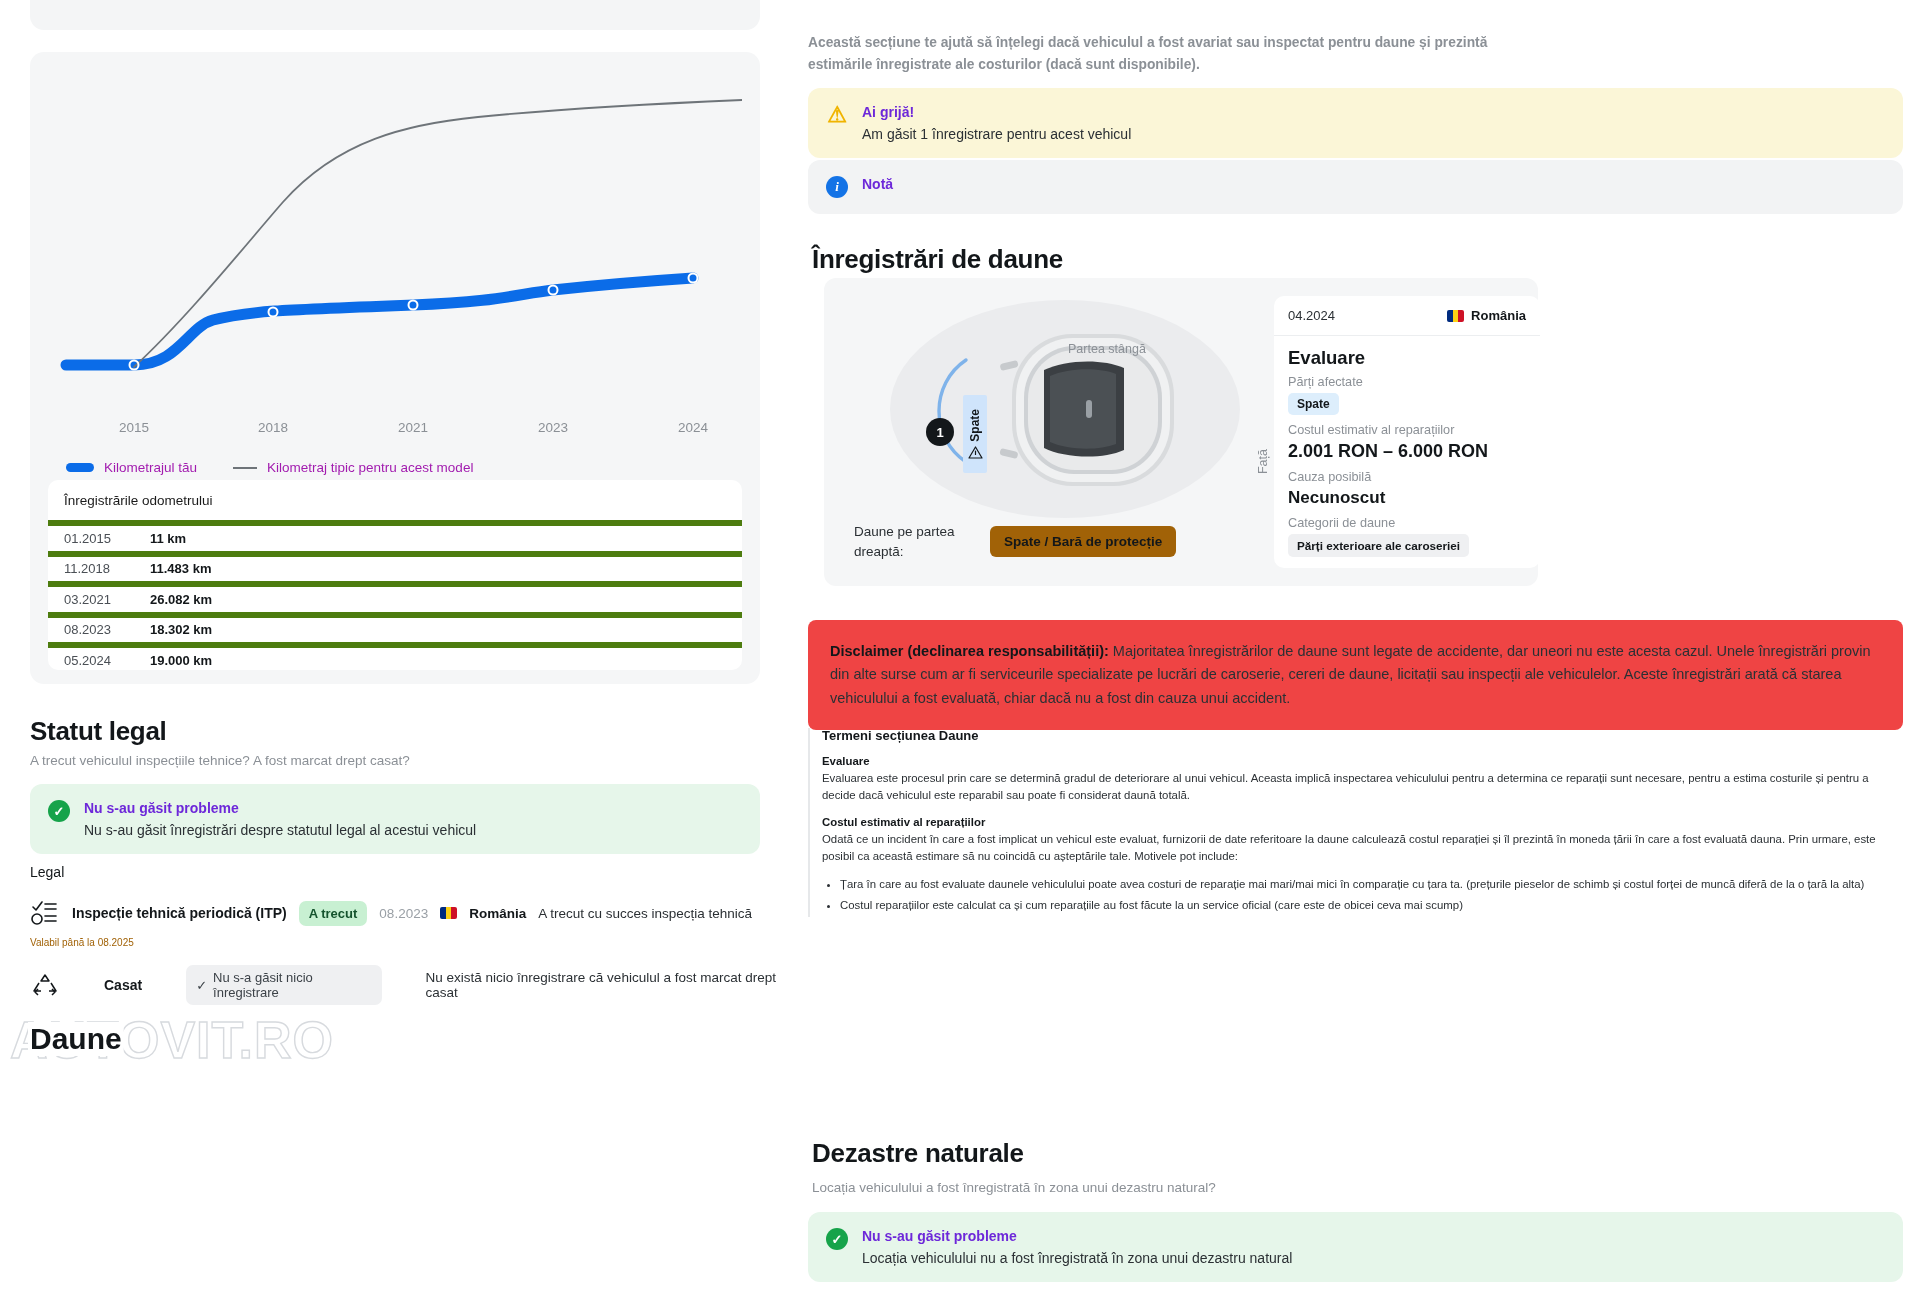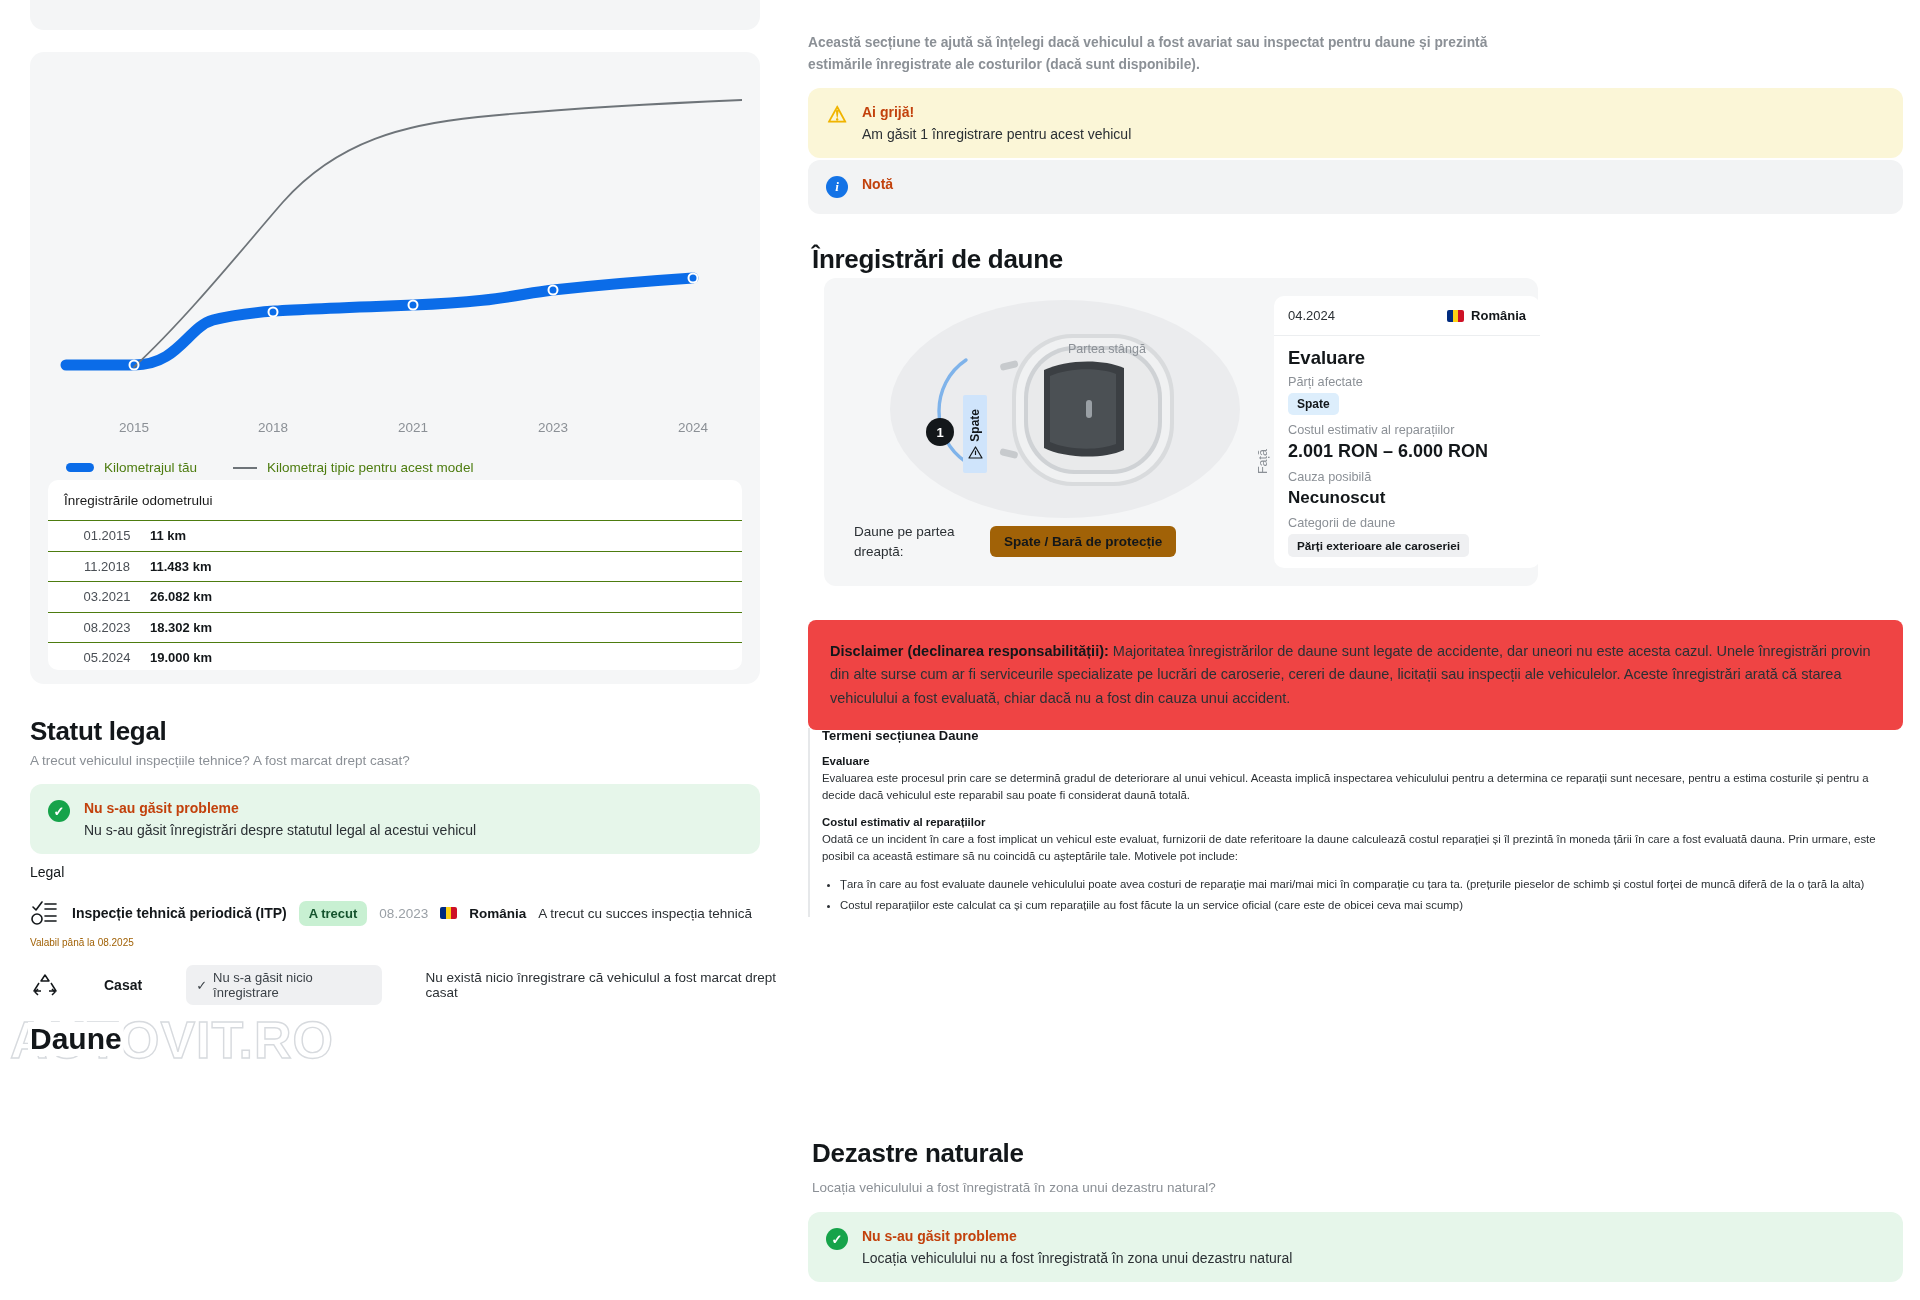--- a/index.html
+++ b/index.html
@@ -28,31 +28,31 @@
   .chart-svg { display: block; width: 694px; height: 360px; }
   .x-axis { position: absolute; left: 0; top: 358px; width: 694px; height: 24px; }
   .x-tick {
     position: absolute; transform: translateX(-50%);
     font-size: 13.5px; color: #8b9096;
   }
   .legend { position: absolute; left: 18px; top: 398px; display: flex; align-items: center; gap: 10px; }
   .legend-item { display: flex; align-items: center; gap: 10px; }
   .legend-swatch-blue { width: 28px; height: 9px; border-radius: 5px; background: #0b6ce8; }
   .legend-swatch-line { width: 24px; height: 2px; background: #6e7479; }
-  .legend-label { font-size: 13.5px; color: #4d7c0f; }
+  .legend-label { font-size: 13.5px; color: #a21caf; }
   .legend-gap { width: 16px; }
 
   .odo-card {
     position: absolute; left: 18px; top: 428px; width: 694px; height: 190px;
     background: #ffffff; border-radius: 10px; overflow: hidden;
   }
   .odo-title { padding: 13px 16px 12px; font-size: 13.5px; color: #1a1a1a; }
   .odo-row {
     display: flex; align-items: center; height: 30.5px;
-    border-top: 1px solid #4d7c0f; padding: 0 16px; text-align: center;
+    border-top: 6px solid #4d7c0f; padding: 0 16px;
   }
   .odo-date { width: 86px; font-size: 13px; color: #4a4f55; }
   .odo-value { font-size: 13px; font-weight: bold; color: #13171a; }
 
   .h2 {
     position: absolute; font-size: 26px; font-weight: bold;
     letter-spacing: -0.3px; color: #13171a;
   }
   .sub {
     position: absolute; font-size: 13.5px; color: #8b9096;
@@ -65,21 +65,21 @@
   .alert.green { background: #e6f6ea; }
   .alert-ico {
     flex: 0 0 auto; width: 22px; height: 22px; border-radius: 50%;
     display: flex; align-items: center; justify-content: center;
     font-size: 13px; color: #fff; font-weight: bold;
   }
   .alert-ico.green { background: #16a34a; }
   .alert-ico.blue { background: #1473e6; font-family: "Liberation Serif", serif; font-style: italic; }
   .alert-ico.yellow { background: transparent; color: #f0b400; font-size: 22px; }
   .alert-body { display: flex; flex-direction: column; gap: 6px; }
-  .alert-title { font-size: 14px; font-weight: bold; color: #c2410c; }
+  .alert-title { font-size: 14px; font-weight: bold; color: #6d28d9; }
   .alert-text { font-size: 14px; color: #2b3034; }
 
   .legal-label { position: absolute; font-size: 14px; color: #13171a; }
 
   .legal-row { position: absolute; display: flex; align-items: center; gap: 12px; }
   .legal-icon { width: 30px; height: 30px; flex: 0 0 auto; }
   .legal-name { font-size: 14px; font-weight: bold; color: #13171a; }
   .pill {
     font-size: 13px; font-weight: bold; padding: 5px 10px; border-radius: 7px;
   }

